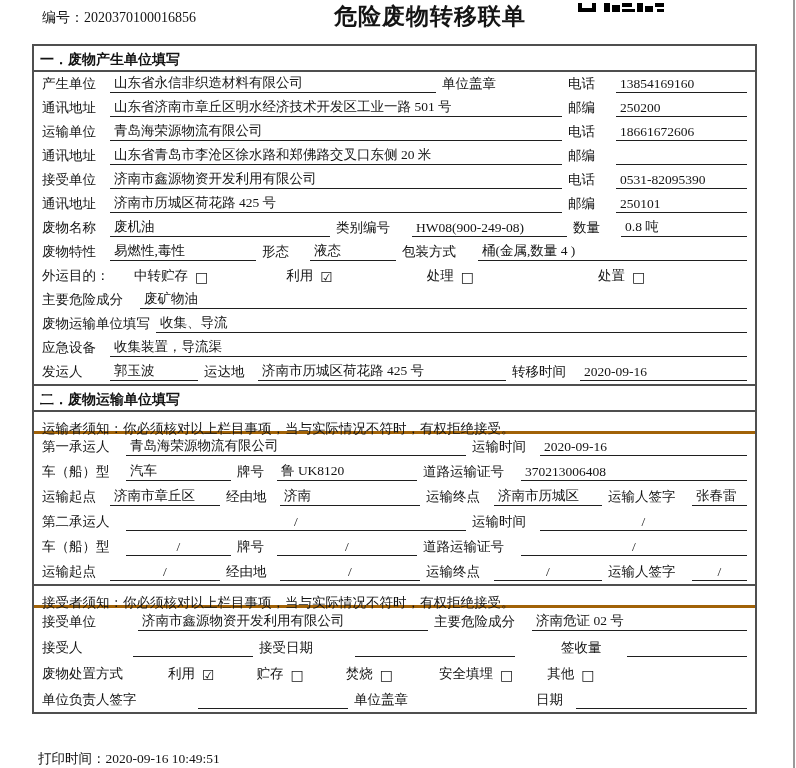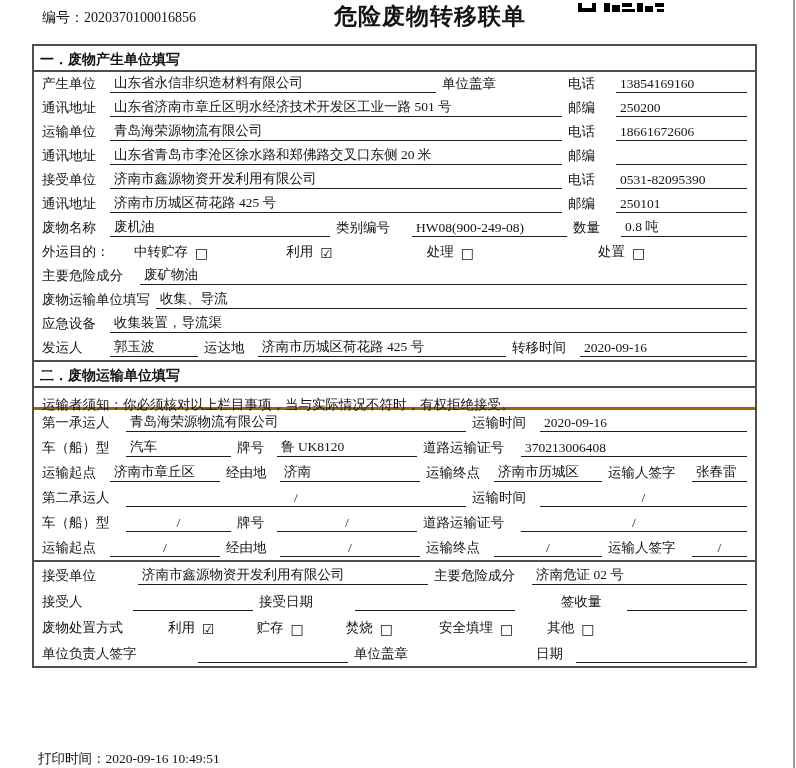--- a/index.html
+++ b/index.html
@@ -114,20 +114,28 @@
       </div>
       <div class="row">
         <span class="lbl" style="flex: 0 0 62px;">废物名称</span>
         <span class="val" style="flex: 0 0 220px;">废机油</span>
         <span class="lbl" style="flex: 0 0 70px;">类别编号</span>
         <span class="val" style="flex: 0 0 155px;">HW08(900-249-08)</span>
         <span class="lbl" style="flex: 0 0 42px;">数量</span>
         <span class="val" style="flex: 1 1 auto;">0.8 吨</span>
       </div>
       <div class="row">
+        <span class="lbl" style="flex: 0 0 62px;">废物特性</span>
+        <span class="val" style="flex: 0 0 146px;">易燃性,毒性</span>
+        <span class="lbl" style="flex: 0 0 42px;">形态</span>
+        <span class="val" style="flex: 0 0 86px;">液态</span>
+        <span class="lbl" style="flex: 0 0 70px;">包装方式</span>
+        <span class="val" style="flex: 1 1 auto;">桶(金属,数量 4 )</span>
+      </div>
+      <div class="row">
         <span class="lbl" style="flex: 0 0 78px;">外运目的：</span>
         <span class="cbg" style="margin-left: 8px;">
           <span class="lbl">中转贮存</span>
           <span class="cb">□</span>
         </span>
         <span class="cbg" style="margin-left: 72px;">
           <span class="lbl">利用</span>
           <span class="cb">☑</span>
         </span>
         <span class="cbg" style="margin-left: 88px;">
@@ -206,20 +214,21 @@
         <span class="val slash" style="flex: 0 0 110px;">/</span>
         <span class="lbl" style="flex: 0 0 48px;">经由地</span>
         <span class="val slash" style="flex: 0 0 140px;">/</span>
         <span class="lbl" style="flex: 0 0 62px;">运输终点</span>
         <span class="val slash" style="flex: 0 0 108px;">/</span>
         <span class="lbl" style="flex: 0 0 78px;">运输人签字</span>
         <span class="val slash" style="flex: 1 1 auto;">/</span>
       </div>
     </div>
     <div class="section sec2">
+      <div class="notice">接受者须知：你必须核对以上栏目事项，当与实际情况不符时，有权拒绝接受。</div>
       <div class="row">
         <span class="lbl" style="flex: 0 0 90px;">接受单位</span>
         <span class="val" style="flex: 0 0 290px;">济南市鑫源物资开发利用有限公司</span>
         <span class="lbl" style="flex: 0 0 92px;">主要危险成分</span>
         <span class="val" style="flex: 1 1 auto;">济南危证 02 号</span>
       </div>
       <div class="row">
         <span class="lbl" style="flex: 0 0 85px;">接受人</span>
         <span class="val empty" style="flex: 0 0 120px;"></span>
         <span class="lbl" style="flex: 0 0 90px;">接受日期</span>

